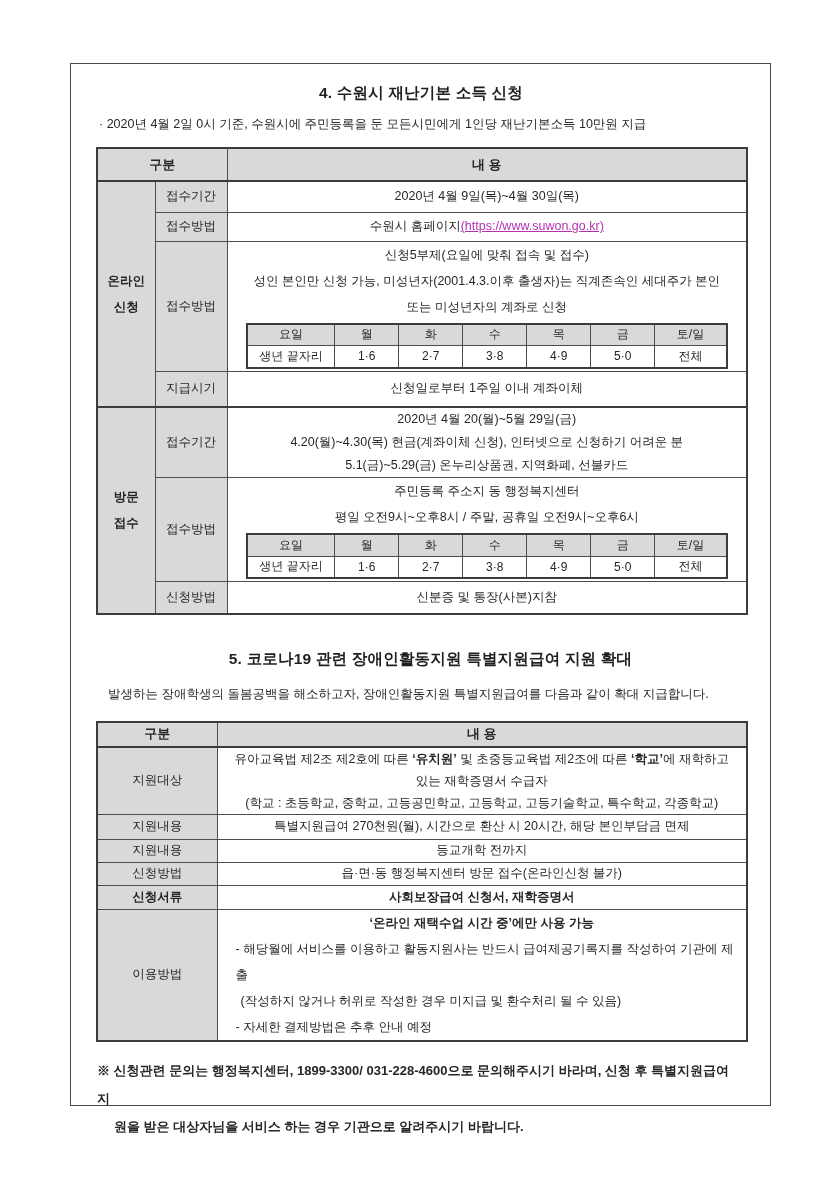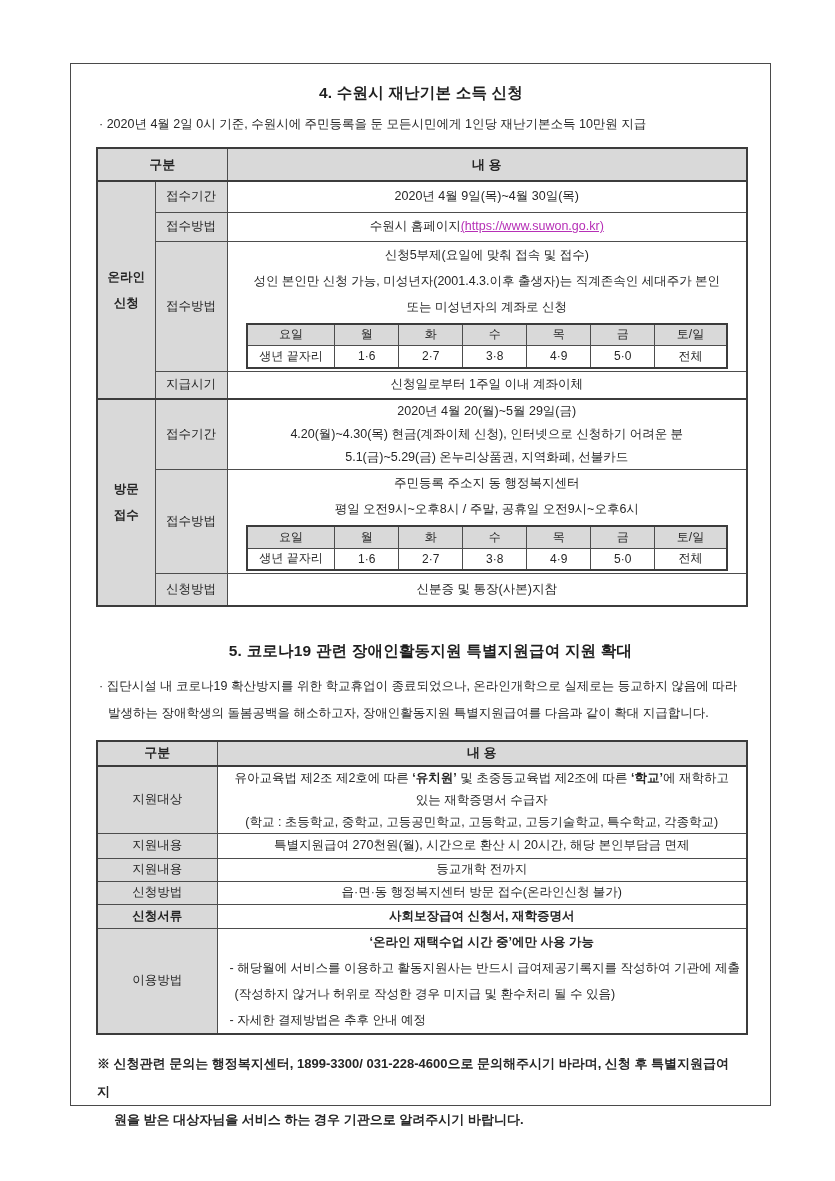--- a/index.html
+++ b/index.html
@@ -14,28 +14,28 @@
     border:1px solid #4a4a4a; background:#fff;
   }
   .content { padding:19px 25px 0 25px; }
 
   .sec-title { font-size:15.5px; font-weight:bold; color:#1f1f1f; margin:0 0 11px 1px; letter-spacing:0.2px;text-align:center; }
   .bullet { font-size:12.5px; margin:0 0 14px 3px; line-height:18px; }
   .bullet2 { font-size:12.5px; margin:0 0 13px 3px; line-height:27px; }
   .bullet2 .wrapline { padding-left:9px; }
 
   table.main { border-collapse:collapse; width:650px; table-layout:fixed; border:2px solid #3c3c3c; }
-  table.main td { border:1px solid #4d4d4d; font-size:12.5px; text-align:center; vertical-align:middle; padding:0 0; }
+  table.main td { border:1px solid #4d4d4d; font-size:12.5px; text-align:center; vertical-align:middle; padding:0 6px; }
   .g { background:#d9d9d9; }
   .grp { font-weight:bold; font-size:13px; line-height:26px; }
   .thick-top { border-top:2px solid #3c3c3c !important; }
   table.main tr.hdr td { font-weight:bold; font-size:13px; }
 
   tr.h33 { height:33px; } tr.h31 { height:31px; } tr.h29 { height:29px; }
-  tr.h121 { height:121px; } tr.h28 { height:28px; } tr.h70 { height:70px; }
+  tr.h121 { height:121px; } tr.h28 { height:36px; } tr.h70 { height:70px; }
   tr.h94 { height:94px; } tr.h32 { height:32px; }
 
   .cell-r3 .ln { line-height:26px; }
   .cell-r5 .ln { line-height:23px; }
   .cell-r6 .ln { line-height:26px; }
 
   table.wk { border-collapse:collapse; margin:3px auto 2px auto; border:2px solid #3c3c3c; }
   table.wk td { border:1px solid #4d4d4d; font-size:12px; height:22px; text-align:center; padding:0 2px; }
 
   
@@ -182,21 +182,20 @@
       </tr>
       <tr class="h32">
         <td class="g">신청방법</td>
         <td>신분증 및 통장(사본)지참</td>
       </tr>
     </tbody>
       </table>
 
     <div class="sec-title" style="margin-top:34px;margin-left:20px;">5. 코로나19 관련 장애인활동지원 특별지원급여 지원 확대</div>
     <div class="bullet2">
-      <div>· 집단시설 내 코로나19 확산방지를 위한 학교휴업이 종료되었으나, 온라인개학으로 실제로는 등교하지 않음에 따라</div>
       <div class="wrapline">발생하는 장애학생의 돌봄공백을 해소하고자, 장애인활동지원 특별지원급여를 다음과 같이 확대 지급합니다.</div>
     </div>
 
     <table class="main">
       <colgroup>
           <col style="width:120px">
           <col style="width:530px">
         </colgroup>
       <tbody>
           <tr class="hdr t2h">

